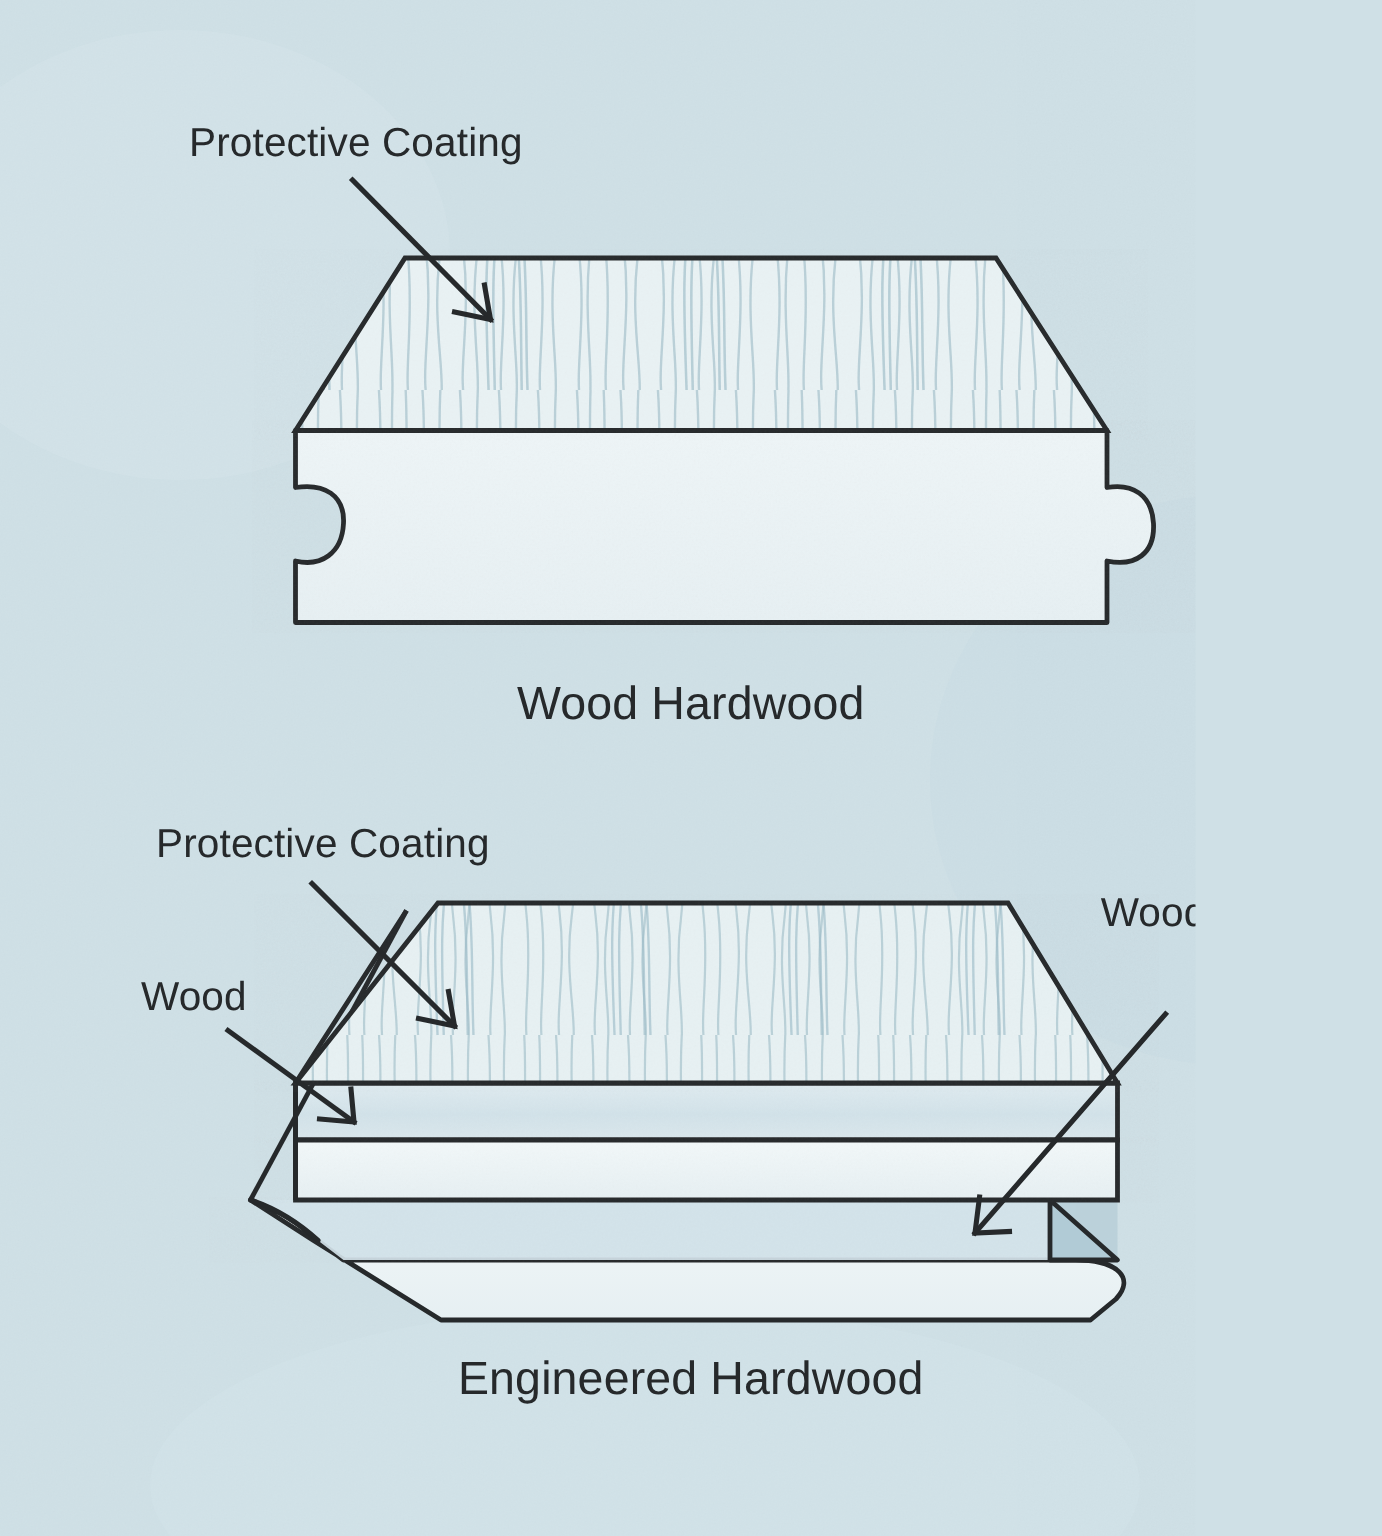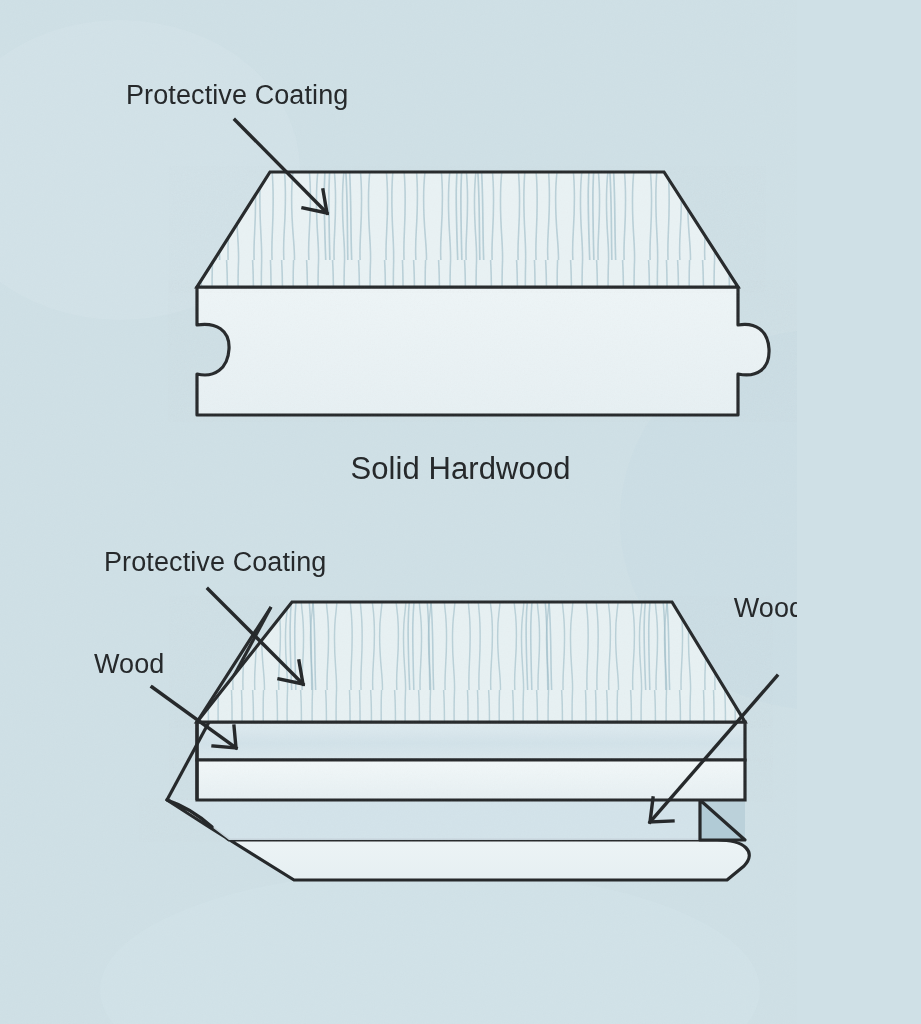--- a/index.html
+++ b/index.html
@@ -211,24 +211,25 @@
 
       <g stroke="#26292b" stroke-width="3.4" fill="none" stroke-linecap="square">
         <line x1="777" y1="676" x2="650" y2="822"></line>
         <polyline points="653,798 650,822 673,821" fill="none" stroke-linejoin="miter"></polyline>
       </g>
     </g>
   </svg>
 
   <div class="lbl" id="lbl-pc-1">Protective Coating</div>
 
-  <div class="lbl center title" id="lbl-title-1">Solid Hardwood</div>
+  <div class="lbl center title" id="lbl-title-1">Wood Hardwood</div>
 
   <div class="lbl" id="lbl-pc-2">Protective Coating</div>
 
   <div class="lbl" id="lbl-wood">Wood</div>
 
   <div class="lbl center" id="lbl-wc">
     <div>Wood</div>
   </div>
 
+  <div class="lbl center title" id="lbl-title-2">Engineered Hardwood</div>
 
 </div>
 
 </body></html>

